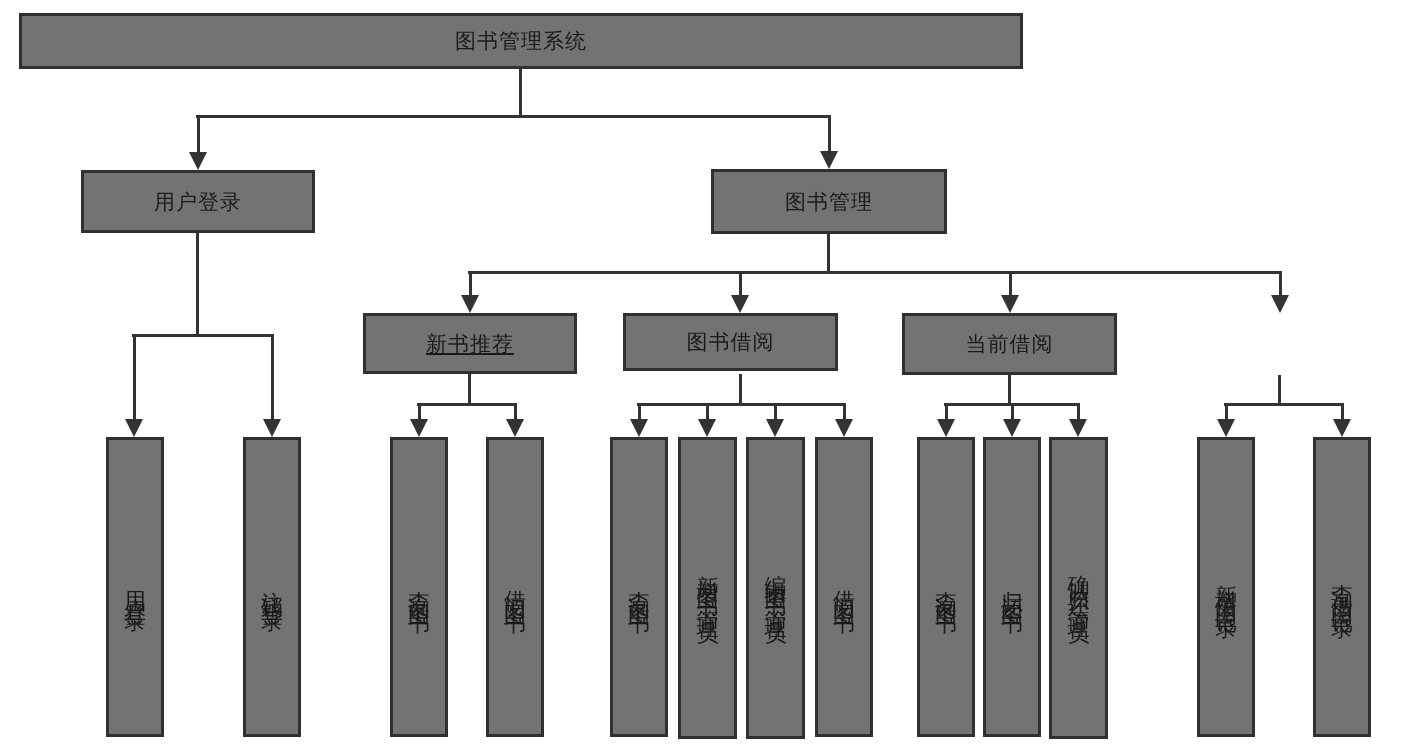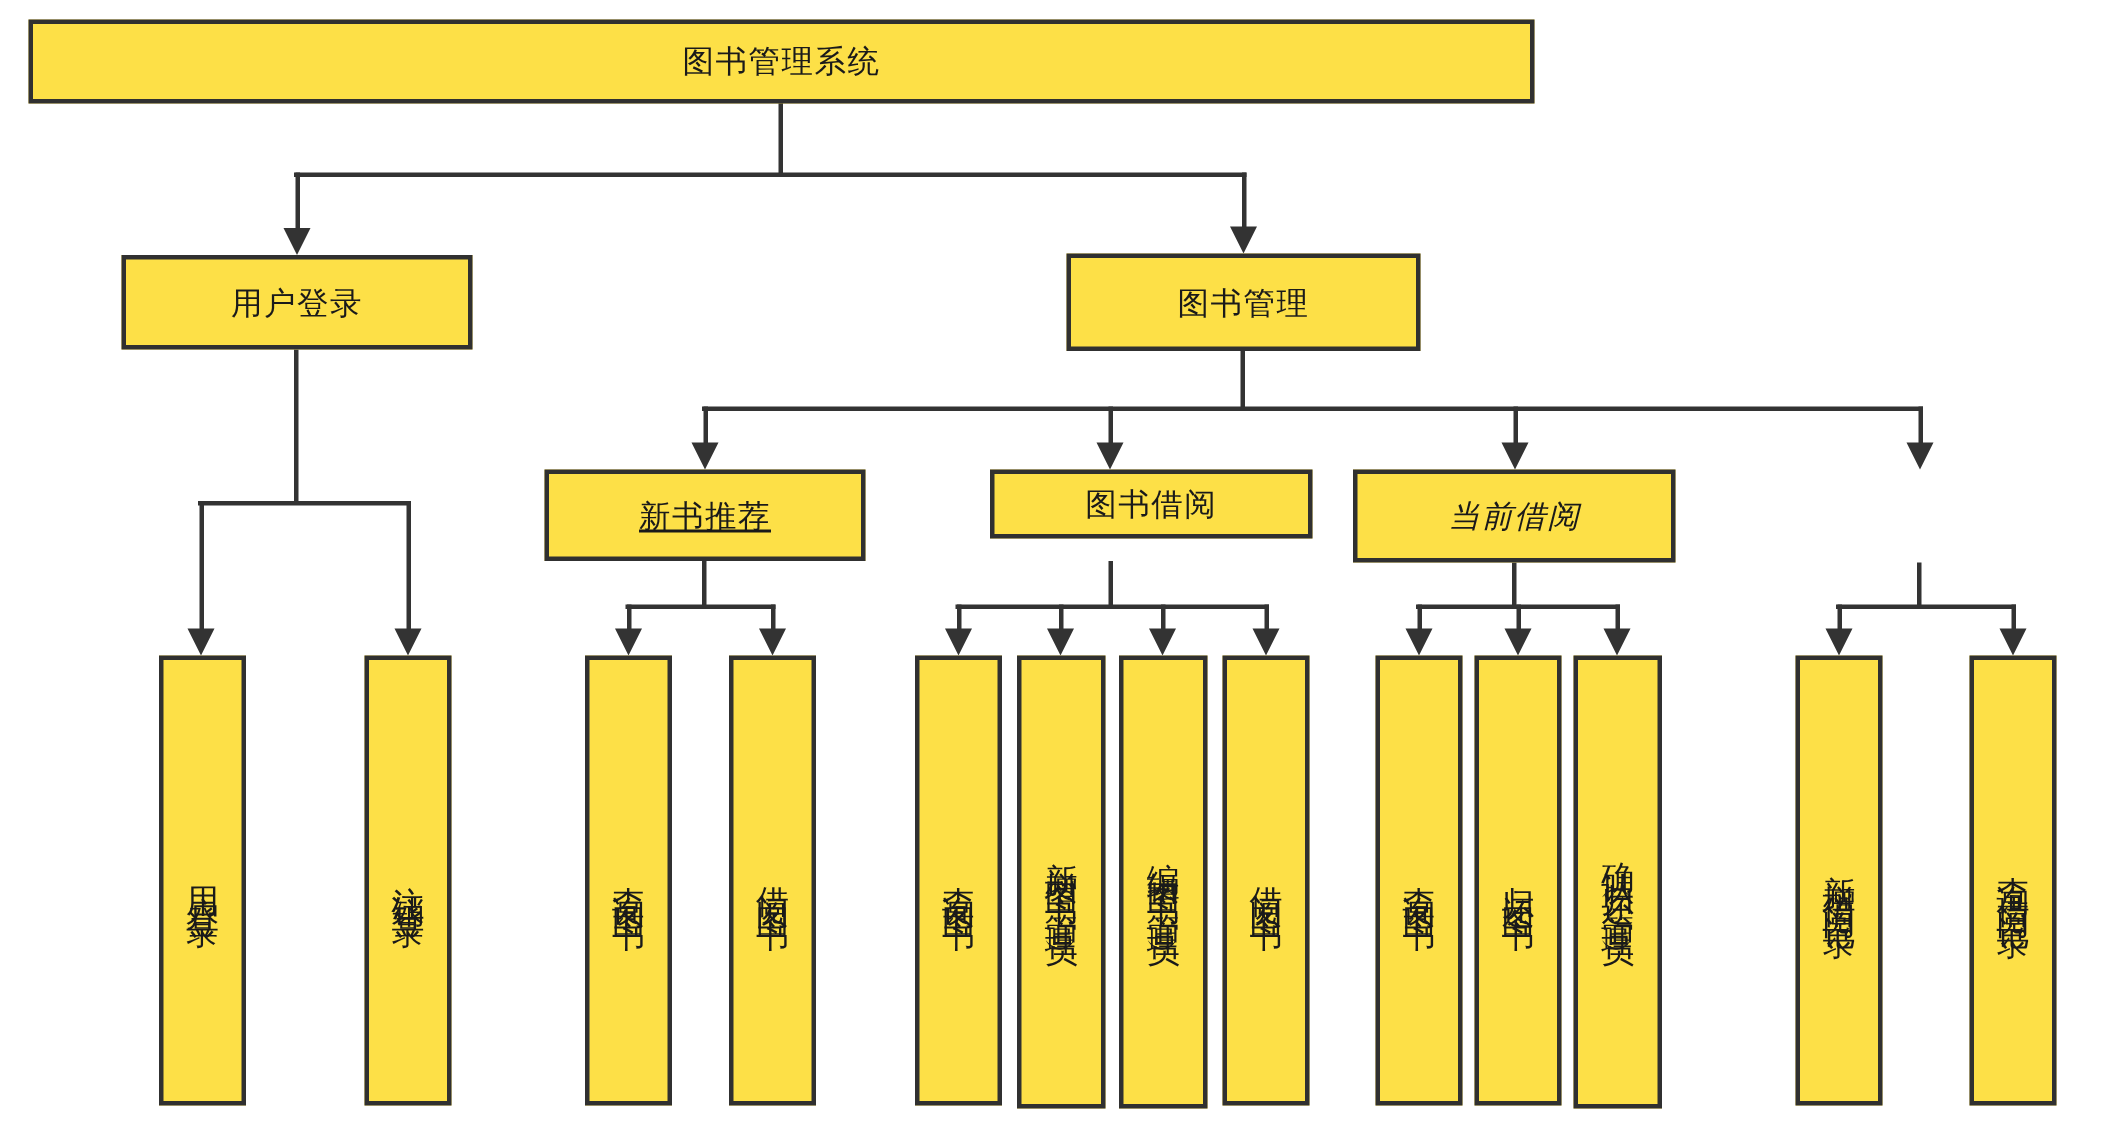--- a/index.html
+++ b/index.html
@@ -8,21 +8,21 @@
     width: 1405px;
     height: 747px;
     background: #ffffff;
     overflow: hidden;
     font-family: "Liberation Sans", sans-serif;
   }
   .node {
     position: absolute;
     box-sizing: border-box;
     border: 3px solid #303030;
-    background: #fde047;
+    background: #737373;
     display: flex;
     align-items: center;
     justify-content: center;
     color: #1a1a1a;
   }
   .node .node-label {
     font-size: 21px;
     letter-spacing: 1px;
     white-space: nowrap;
   }
@@ -113,24 +113,24 @@
     </div>
     <div class="node" style="left: 81px; top: 170px; width: 234px; height: 63px; border-color: rgb(48, 48, 48); color: rgb(26, 26, 26);">
       <span class="node-label">用户登录</span>
     </div>
     <div class="node" style="left: 711px; top: 169px; width: 236px; height: 65px; border-color: rgb(48, 48, 48); color: rgb(26, 26, 26); align-items: center;">
       <span class="node-label">图书管理</span>
     </div>
     <div class="node" style="left: 363px; top: 313px; width: 214px; height: 61px; border-color: rgb(48, 48, 48); color: rgb(26, 26, 26); text-decoration: underline;">
       <span class="node-label">新书推荐</span>
     </div>
-    <div class="node" style="left: 660px; top: 313px; width: 215px; height: 46px; border-color: rgb(48, 48, 48); color: rgb(26, 26, 26);">
+    <div class="node" style="left: 623px; top: 313px; width: 215px; height: 58px; border-color: rgb(48, 48, 48); color: rgb(26, 26, 26);">
       <span class="node-label">图书借阅</span>
     </div>
-    <div class="node" style="left: 902px; top: 313px; width: 215px; height: 62px; border-color: rgb(48, 48, 48); color: rgb(26, 26, 26); font-style: italic;">
+    <div class="node" style="left: 902px; top: 313px; width: 215px; height: 62px; border-color: rgb(48, 48, 48); color: rgb(26, 26, 26);">
       <span class="node-label">当前借阅</span>
     </div>
     <div class="node vert" style="left: 106px; top: 437px; width: 58px; height: 300px; border-color: rgb(48, 48, 48); color: rgb(26, 26, 26);">
       <span class="node-label">用户登录</span>
     </div>
     <div class="node vert" style="left: 243px; top: 437px; width: 58px; height: 300px; border-color: rgb(48, 48, 48); color: rgb(26, 26, 26);">
       <span class="node-label">注销登录</span>
     </div>
     <div class="node vert" style="left: 390px; top: 437px; width: 58px; height: 300px; border-color: rgb(48, 48, 48); color: rgb(26, 26, 26);">
       <span class="node-label">查询图书</span>

